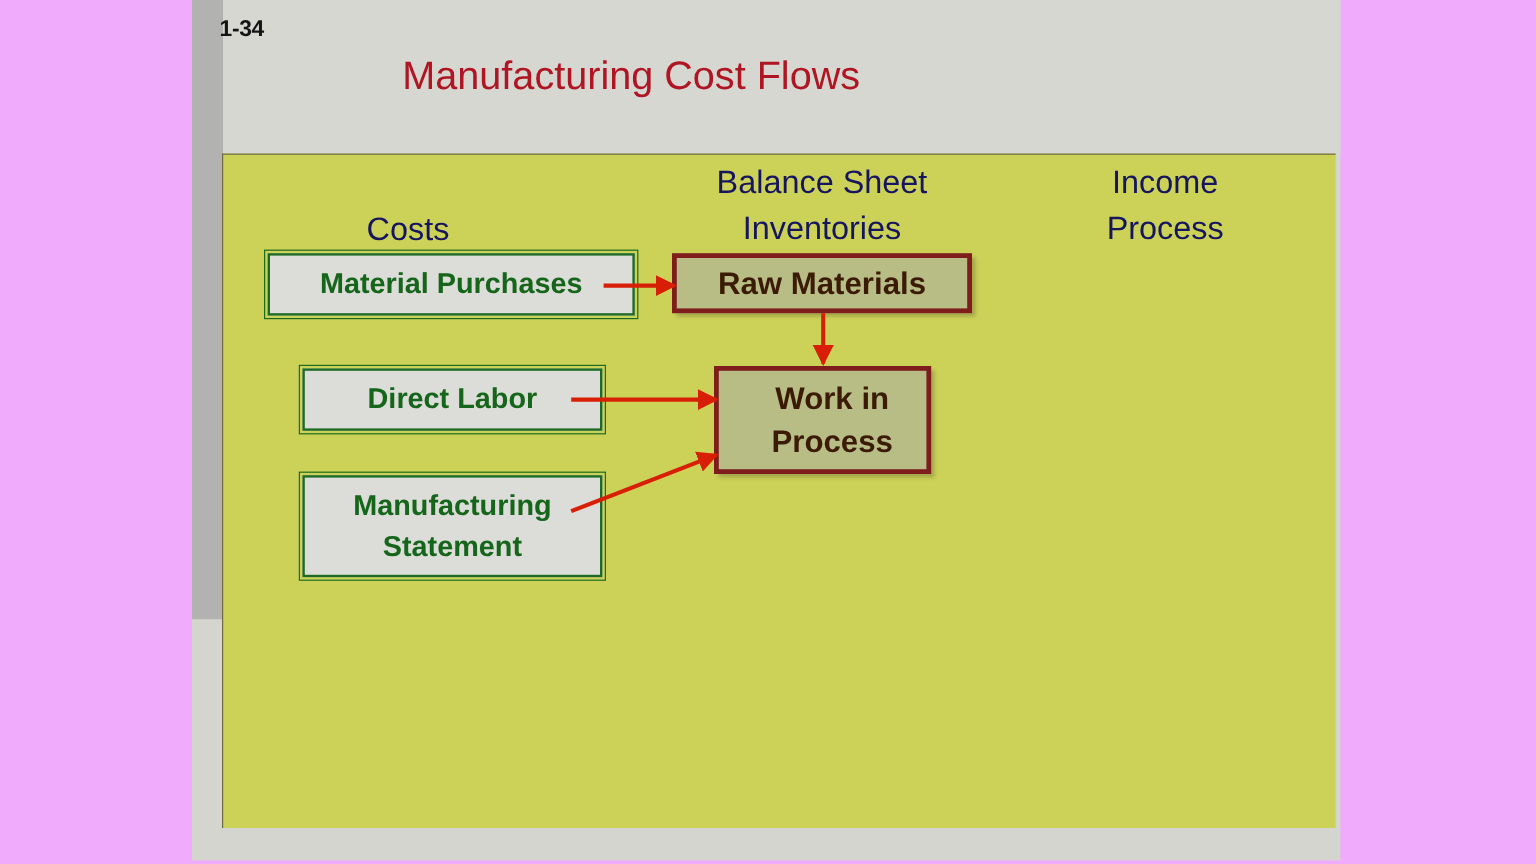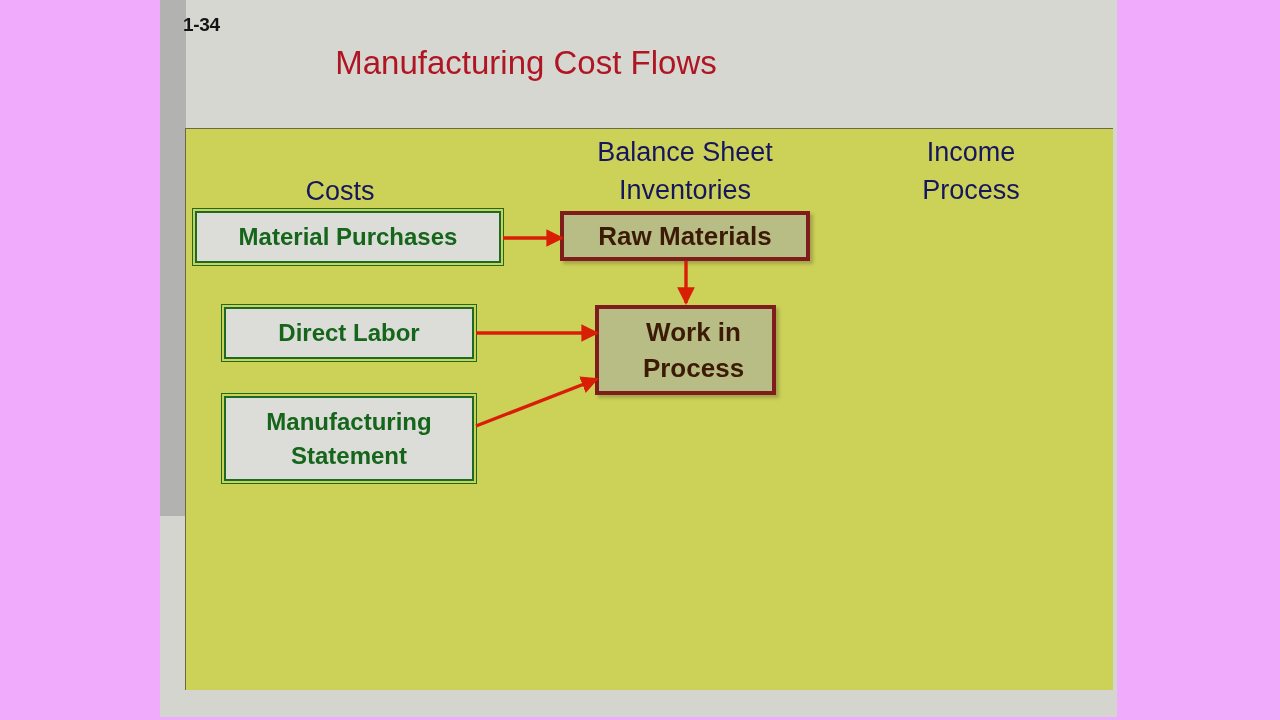--- a/index.html
+++ b/index.html
@@ -106,20 +106,21 @@
     outline-offset: 2px;
     box-sizing: border-box;
     color: #15651a;
     font-size: 24px;
     font-weight: bold;
     display: flex;
     align-items: center;
     justify-content: center;
     text-align: center;
     line-height: 34px;
+    margin-left: 28px;
   }
   #box-material { left: 195px; top: 211px; width: 306px; height: 52px; }
   #box-labor    { left: 224px; top: 307px; width: 250px; height: 52px; }
   #box-overhead { left: 224px; top: 396px; width: 250px; height: 85px; }
 
   
   .inv-box {
     position: absolute;
     background: #b7bd84;
     border: 4px solid #7f1d1d;

